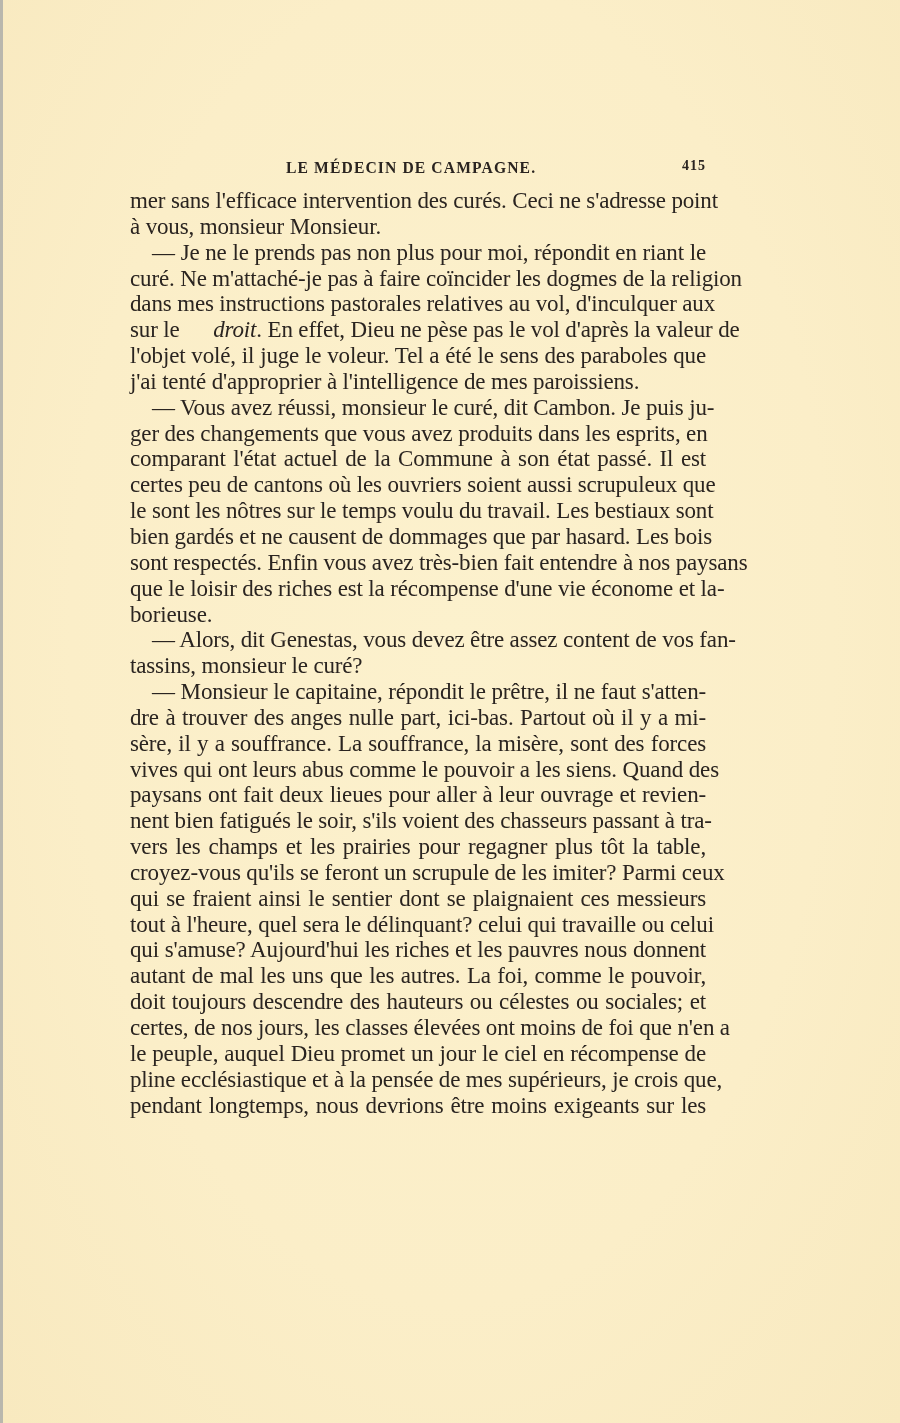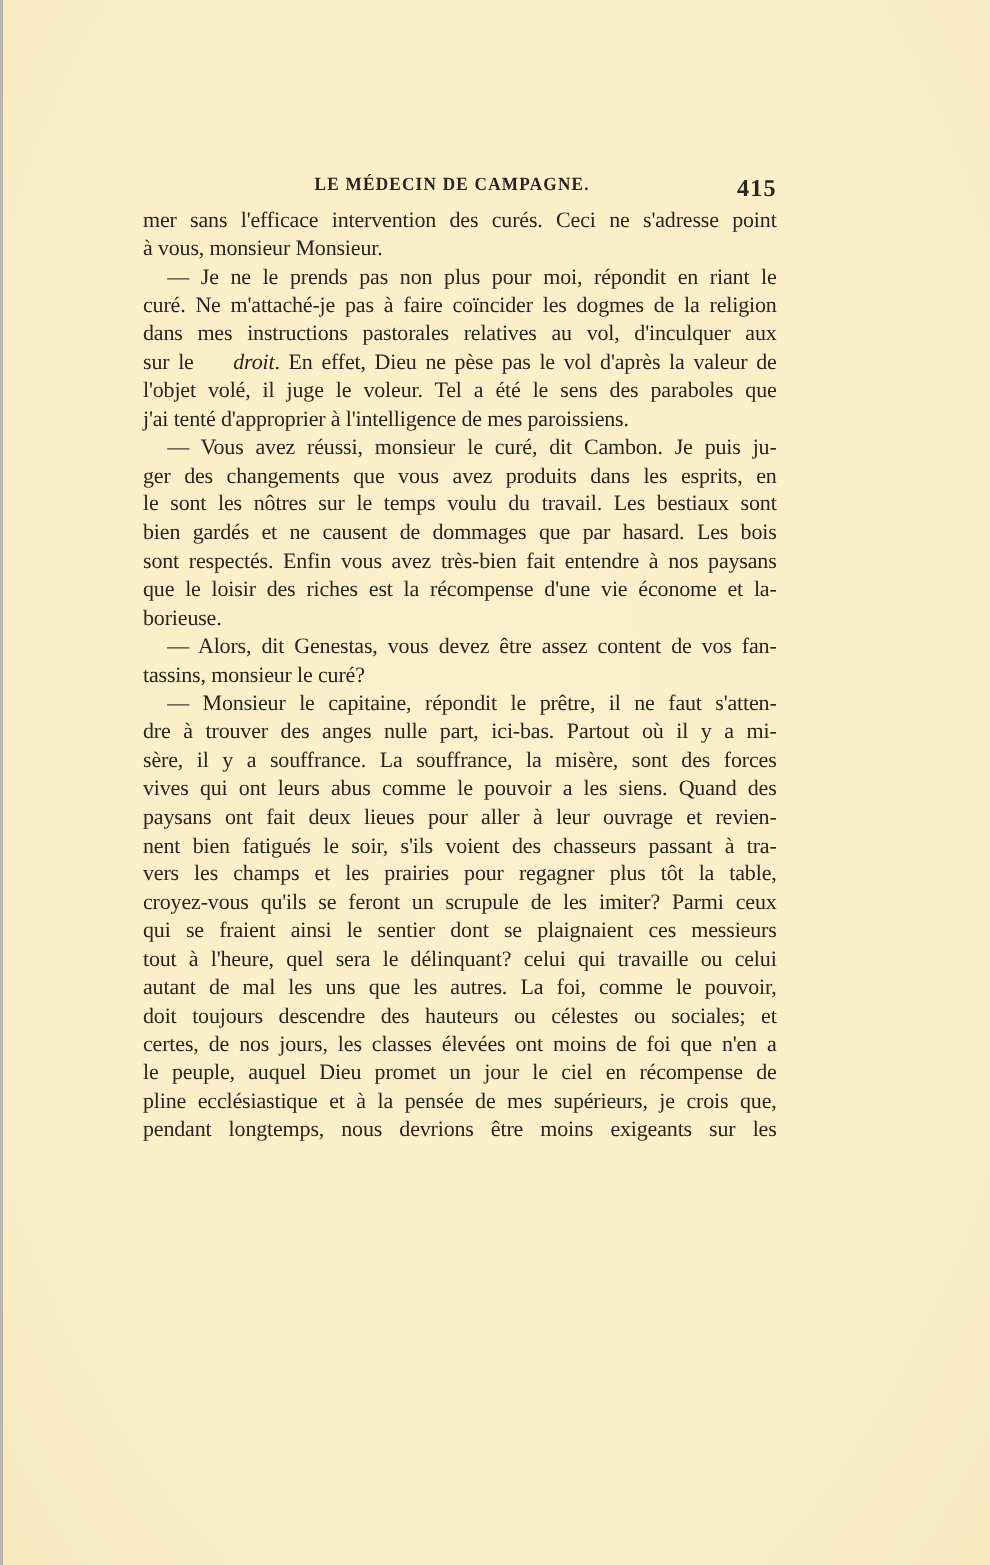--- a/index.html
+++ b/index.html
@@ -21,28 +21,28 @@
   .header {
     position: absolute; left: 130px; top: 158px; width: 576px; height: 26px; font-family: Liberation Serif, serif;
   }
   .running-title {
     position: absolute; left: 156px; top: 0;
     font-size: 17px; font-weight: bold; letter-spacing: 1.2px;
     transform: scaleX(0.92); transform-origin: left;
   }
   .page-number {
     position: absolute; right: 0; top: 0;
-    font-size: 22px; font-weight: bold; letter-spacing: 1px;
+    font-size: 14px; font-weight: bold; letter-spacing: 1px;
   }
   .body-text {
     position: absolute; left: 130px; top: 188px; width: 576px;
   }
   .line {
     height: 25.85px; line-height: 25.85px;
-    font-size: 20px;
+    font-size: 23px;
     white-space: nowrap;
     text-align: justify; text-align-last: justify;
     letter-spacing: -0.15px;
   }
   .line.last { text-align-last: left; }
   .line.indent { padding-left: 22px; }
   .line span.it { font-style: italic; margin-left: 28px; }
 </style>
 </head>
 <body>
@@ -59,36 +59,39 @@
     <div class="line">mer sans l'efficace intervention des curés. Ceci ne s'adresse point</div>
     <div class="line last">à vous, monsieur Monsieur.</div>
     <div class="line indent">— Je ne le prends pas non plus pour moi, répondit en riant le</div>
     <div class="line">curé. Ne m'attaché-je pas à faire coïncider les dogmes de la religion</div>
     <div class="line">dans mes instructions pastorales relatives au vol, d'inculquer aux</div>
     <div class="line"><span>sur le </span><span class="it">droit</span><span>. En effet, Dieu ne pèse pas le vol d'après la valeur de</span></div>
     <div class="line">l'objet volé, il juge le voleur. Tel a été le sens des paraboles que</div>
     <div class="line last">j'ai tenté d'approprier à l'intelligence de mes paroissiens.</div>
     <div class="line indent">— Vous avez réussi, monsieur le curé, dit Cambon. Je puis ju-</div>
     <div class="line">ger des changements que vous avez produits dans les esprits, en</div>
+    <div class="line">comparant l'état actuel de la Commune à son état passé. Il est</div>
+    <div class="line">certes peu de cantons où les ouvriers soient aussi scrupuleux que</div>
     <div class="line">le sont les nôtres sur le temps voulu du travail. Les bestiaux sont</div>
     <div class="line">bien gardés et ne causent de dommages que par hasard. Les bois</div>
     <div class="line">sont respectés. Enfin vous avez très-bien fait entendre à nos paysans</div>
     <div class="line">que le loisir des riches est la récompense d'une vie économe et la-</div>
     <div class="line last">borieuse.</div>
     <div class="line indent">— Alors, dit Genestas, vous devez être assez content de vos fan-</div>
     <div class="line last">tassins, monsieur le curé?</div>
     <div class="line indent">— Monsieur le capitaine, répondit le prêtre, il ne faut s'atten-</div>
     <div class="line">dre à trouver des anges nulle part, ici-bas. Partout où il y a mi-</div>
     <div class="line">sère, il y a souffrance. La souffrance, la misère, sont des forces</div>
     <div class="line">vives qui ont leurs abus comme le pouvoir a les siens. Quand des</div>
     <div class="line">paysans ont fait deux lieues pour aller à leur ouvrage et revien-</div>
     <div class="line">nent bien fatigués le soir, s'ils voient des chasseurs passant à tra-</div>
     <div class="line">vers les champs et les prairies pour regagner plus tôt la table,</div>
     <div class="line">croyez-vous qu'ils se feront un scrupule de les imiter? Parmi ceux</div>
     <div class="line">qui se fraient ainsi le sentier dont se plaignaient ces messieurs</div>
     <div class="line">tout à l'heure, quel sera le délinquant? celui qui travaille ou celui</div>
+    <div class="line">qui s'amuse? Aujourd'hui les riches et les pauvres nous donnent</div>
     <div class="line">autant de mal les uns que les autres. La foi, comme le pouvoir,</div>
     <div class="line">doit toujours descendre des hauteurs ou célestes ou sociales; et</div>
     <div class="line">certes, de nos jours, les classes élevées ont moins de foi que n'en a</div>
     <div class="line">le peuple, auquel Dieu promet un jour le ciel en récompense de</div>
     <div class="line">pline ecclésiastique et à la pensée de mes supérieurs, je crois que,</div>
     <div class="line">pendant longtemps, nous devrions être moins exigeants sur les</div>
   </div>
 
 </body></html>

